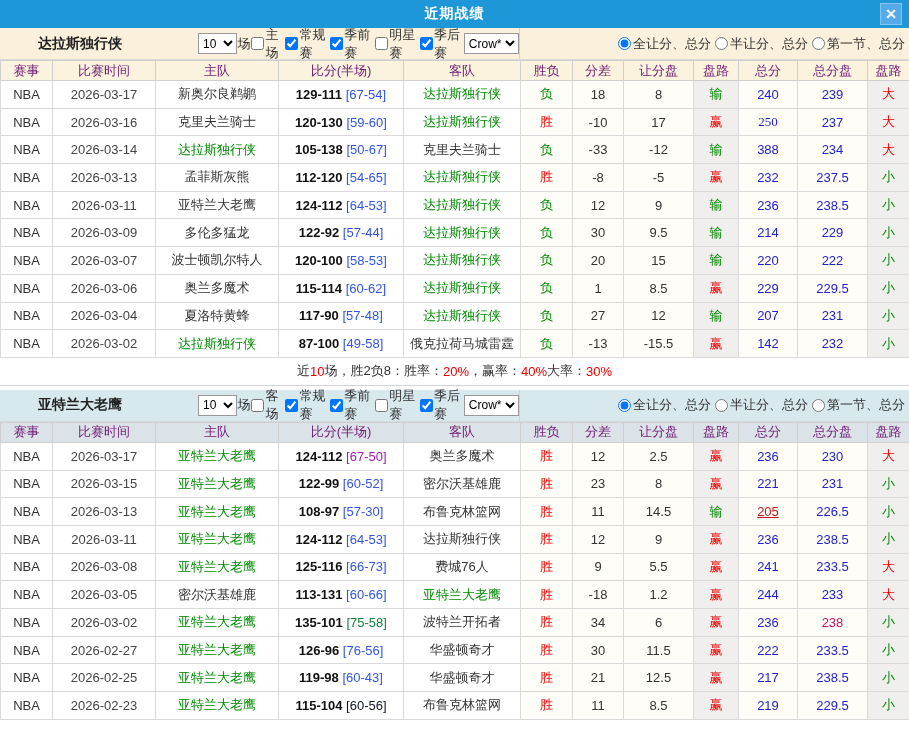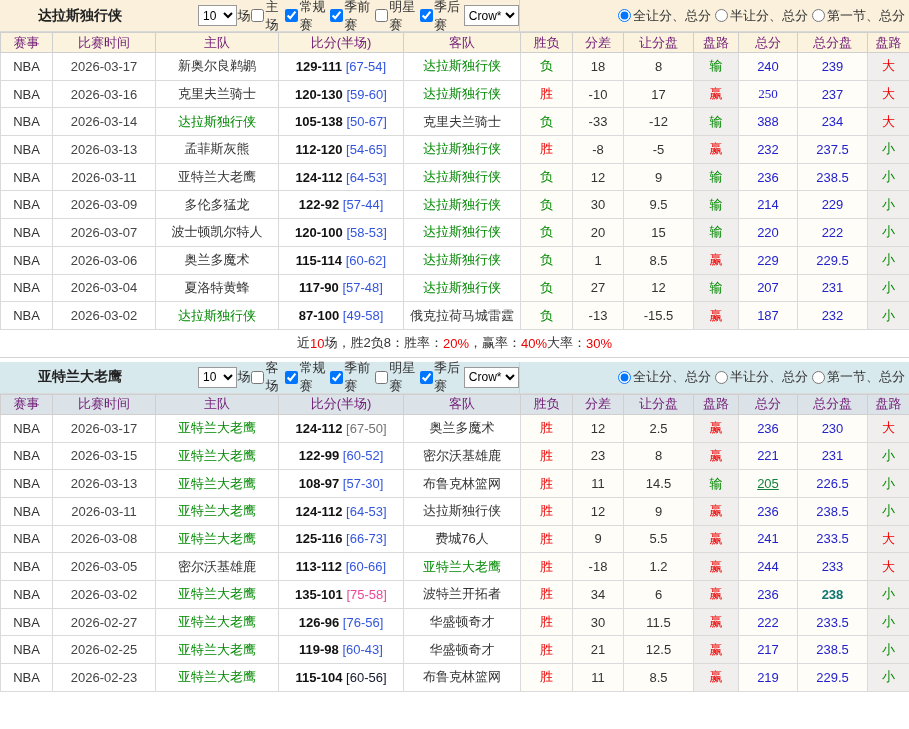--- a/index.html
+++ b/index.html
@@ -133,20 +133,24 @@
     font-size: 13px;
     color: #333;
     border-bottom: 1px solid #d4d4d4;
   }
   .section-gap { height: 4px; }
 </style>
 </head>
 <body>
 
 <div class="window">
+  <div class="titlebar">
+    <span class="title">近期战绩</span>
+    <button class="close-btn"><span>✕</span></button>
+  </div>
   <div id="sections-root">
   <section class="section">
     <div class="filterbar" style="background: rgb(250, 240, 219);">
       <div class="fb-left">
         <span class="teamname">达拉斯独行侠</span>
         <select class="count-select"><option>10</option></select>
         <span class="fb-label">场</span>
         <span class="filters">
               <label>
                 <input type="checkbox" style="">
@@ -347,21 +351,21 @@
             <tr>
               <td>NBA</td>
               <td><span class="date-cell-text">2026-03-02</span></td>
               <td style="color: rgb(0, 136, 0);">达拉斯独行侠</td>
               <td><span class="score-main">87-100</span> <span style="color:#3355dd">[49-58]</span></td>
               <td>俄克拉荷马城雷霆</td>
               <td style="color: rgb(0, 136, 0);">负</td>
               <td>-13</td>
               <td>-15.5</td>
               <td style="color: rgb(238, 0, 0);">赢</td>
-              <td style="color: rgb(34, 34, 204);">187</td>
+              <td style="color: rgb(34, 34, 204);">142</td>
               <td style="color: rgb(34, 34, 204);">232</td>
               <td style="color: rgb(0, 136, 0);">小</td>
             </tr>
           </tbody>
     </table>
     <div class="summary">
           <span>近 </span>
           <span style="color: rgb(238, 0, 0);">10</span>
           <span> 场，胜2负8：胜率：</span>
           <span style="color: rgb(238, 0, 0);">20%</span>
@@ -447,21 +451,21 @@
               <th style="background: rgb(219, 226, 232);">总分</th>
               <th style="background: rgb(219, 226, 232);">总分盘</th>
               <th style="background: rgb(219, 226, 232);">盘路</th>
             </tr>
           </thead>
       <tbody>
             <tr>
               <td>NBA</td>
               <td><span class="date-cell-text">2026-03-17</span></td>
               <td style="color: rgb(0, 136, 0);">亚特兰大老鹰</td>
-              <td><span class="score-main">124-112</span> <span style="color:#737373">[67-50]</span></td>
+              <td><span class="score-main">124-112</span> <span style="color:#a21caf">[67-50]</span></td>
               <td>奥兰多魔术</td>
               <td style="color: rgb(238, 0, 0);">胜</td>
               <td>12</td>
               <td>2.5</td>
               <td style="color: rgb(238, 0, 0);">赢</td>
               <td style="color: rgb(34, 34, 204);">236</td>
               <td style="color: rgb(34, 34, 204);">230</td>
               <td style="color: rgb(238, 0, 0);">大</td>
             </tr>
             <tr>
@@ -481,21 +485,21 @@
             <tr>
               <td>NBA</td>
               <td><span class="date-cell-text">2026-03-13</span></td>
               <td style="color: rgb(0, 136, 0);">亚特兰大老鹰</td>
               <td><span class="score-main">108-97</span> <span style="color:#3355dd">[57-30]</span></td>
               <td>布鲁克林篮网</td>
               <td style="color: rgb(238, 0, 0);">胜</td>
               <td>11</td>
               <td>14.5</td>
               <td style="color: rgb(0, 136, 0);">输</td>
-              <td style="color: #15803d; text-decoration: underline;">205</td>
+              <td style="color: #b91c1c; text-decoration: underline;">205</td>
               <td style="color: rgb(34, 34, 204);">226.5</td>
               <td style="color: rgb(0, 136, 0);">小</td>
             </tr>
             <tr>
               <td>NBA</td>
               <td><span class="date-cell-text">2026-03-11</span></td>
               <td style="color: rgb(0, 136, 0);">亚特兰大老鹰</td>
               <td><span class="score-main">124-112</span> <span style="color:#3355dd">[64-53]</span></td>
               <td>达拉斯独行侠</td>
               <td style="color: rgb(238, 0, 0);">胜</td>
@@ -517,42 +521,42 @@
               <td>5.5</td>
               <td style="color: rgb(238, 0, 0);">赢</td>
               <td style="color: rgb(34, 34, 204);">241</td>
               <td style="color: rgb(34, 34, 204);">233.5</td>
               <td style="color: rgb(238, 0, 0);">大</td>
             </tr>
             <tr>
               <td>NBA</td>
               <td><span class="date-cell-text">2026-03-05</span></td>
               <td>密尔沃基雄鹿</td>
-              <td><span class="score-main">113-112</span> <span style="color:#3355dd">[60-66]</span></td>
+              <td><span class="score-main">113-131</span> <span style="color:#3355dd">[60-66]</span></td>
               <td style="color: rgb(0, 136, 0);">亚特兰大老鹰</td>
               <td style="color: rgb(238, 0, 0);">胜</td>
               <td>-18</td>
               <td>1.2</td>
               <td style="color: rgb(238, 0, 0);">赢</td>
               <td style="color: rgb(34, 34, 204);">244</td>
               <td style="color: rgb(34, 34, 204);">233</td>
               <td style="color: rgb(238, 0, 0);">大</td>
             </tr>
             <tr>
               <td>NBA</td>
               <td><span class="date-cell-text">2026-03-02</span></td>
               <td style="color: rgb(0, 136, 0);">亚特兰大老鹰</td>
-              <td><span class="score-main">135-101</span> <span style="color:#ec4899">[75-58]</span></td>
+              <td><span class="score-main">135-101</span> <span style="color:#15803d">[75-58]</span></td>
               <td>波特兰开拓者</td>
               <td style="color: rgb(238, 0, 0);">胜</td>
               <td>34</td>
               <td>6</td>
               <td style="color: rgb(238, 0, 0);">赢</td>
               <td style="color: rgb(34, 34, 204);">236</td>
-              <td style="color: #0f766e; font-weight: bold;">238</td>
+              <td style="color: #be185d;">238</td>
               <td style="color: rgb(0, 136, 0);">小</td>
             </tr>
             <tr>
               <td>NBA</td>
               <td><span class="date-cell-text">2026-02-27</span></td>
               <td style="color: rgb(0, 136, 0);">亚特兰大老鹰</td>
               <td><span class="score-main">126-96</span> <span style="color:#3355dd">[76-56]</span></td>
               <td>华盛顿奇才</td>
               <td style="color: rgb(238, 0, 0);">胜</td>
               <td>30</td>

